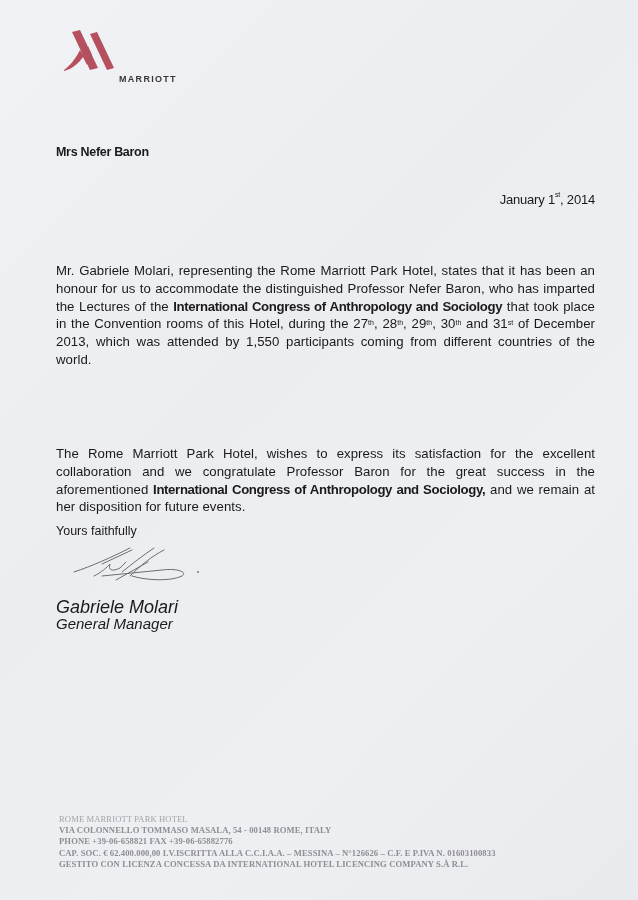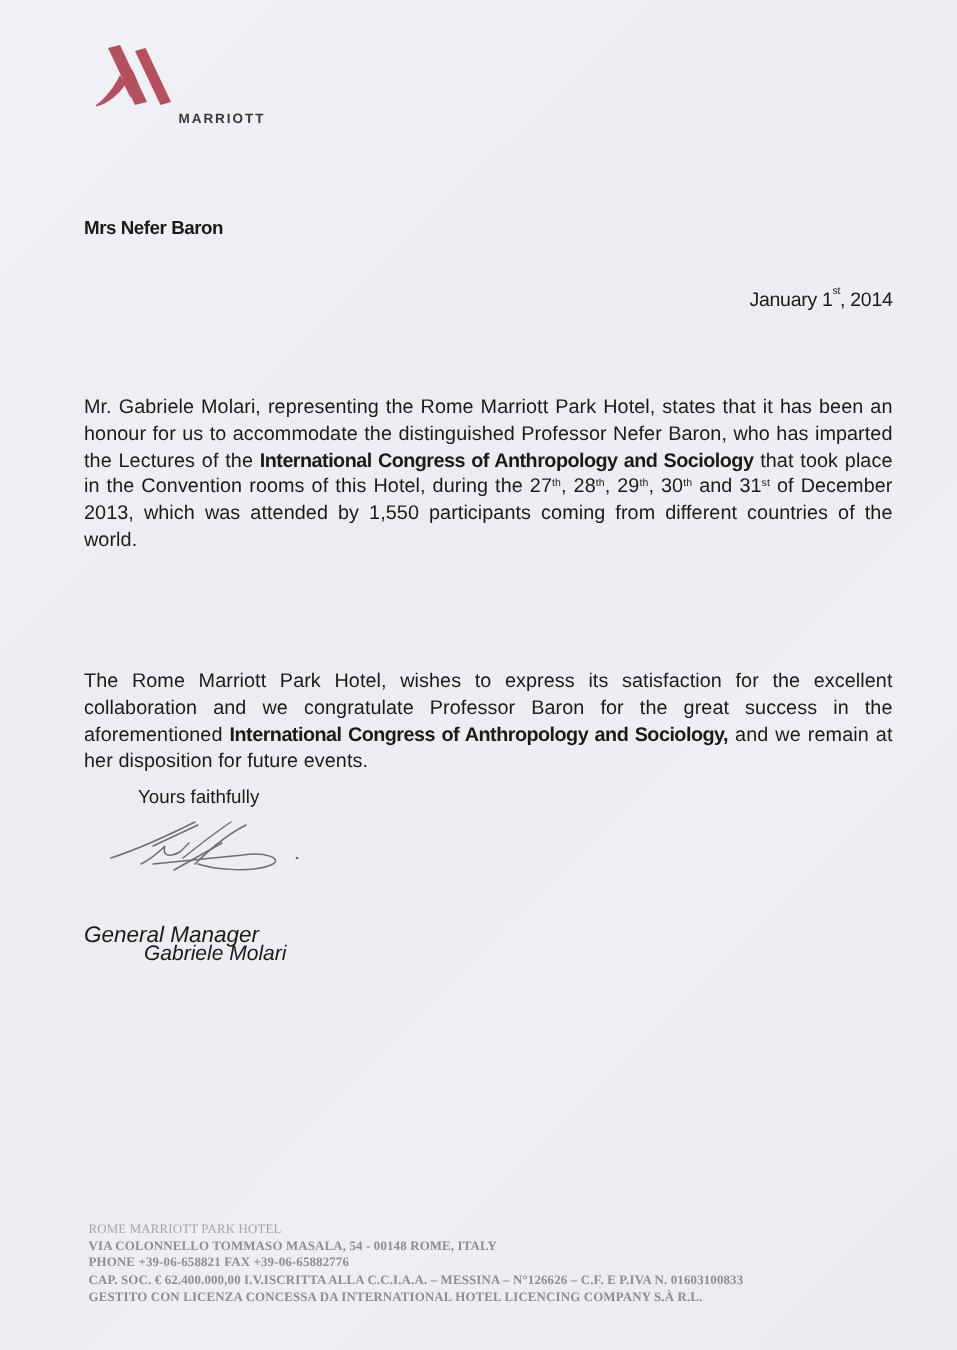--- a/index.html
+++ b/index.html
@@ -31,23 +31,23 @@
     }
     sup { font-size: 7px; vertical-align: top; position: relative; top: -1px; }
     .para {
       position: absolute; left: 56px; width: 539px;
       font-size: 13.2px; line-height: 17.8px; text-align: justify;
       text-align-last: left; letter-spacing: 0.05px;
     }
     .p1 { top: 262px; }
     .p2 { top: 400px; margin-top: 45px; }
     .strong { font-weight: bold; letter-spacing: -0.35px; }
-    .closing { position: absolute; left: 56px; top: 524px; font-size: 12.5px; margin-left: 36px; }
+    .closing { position: absolute; left: 56px; top: 524px; font-size: 12.5px; }
     .signature { position: absolute; left: 72px; top: 542px; }
-    .signer-name { position: absolute; left: 56px; top: 627px; font-size: 14px; font-style: italic; margin-left: 40px; }
+    .signer-name { position: absolute; left: 56px; top: 597px; font-size: 18px; font-style: italic; }
     .signer-title { position: absolute; left: 56px; top: 615px; font-size: 15px; font-style: italic; }
     .footer {
       position: absolute; left: 59px; top: 814px;
       font-family: "Liberation Serif", serif; font-size: 8.6px; line-height: 11.2px;
       color: #8d8d92; font-weight: bold; letter-spacing: 0.1px;
     }
     .footer .f0 { font-weight: normal; color: #a4a4a8; }
   </style>
 </head>
 <body>

